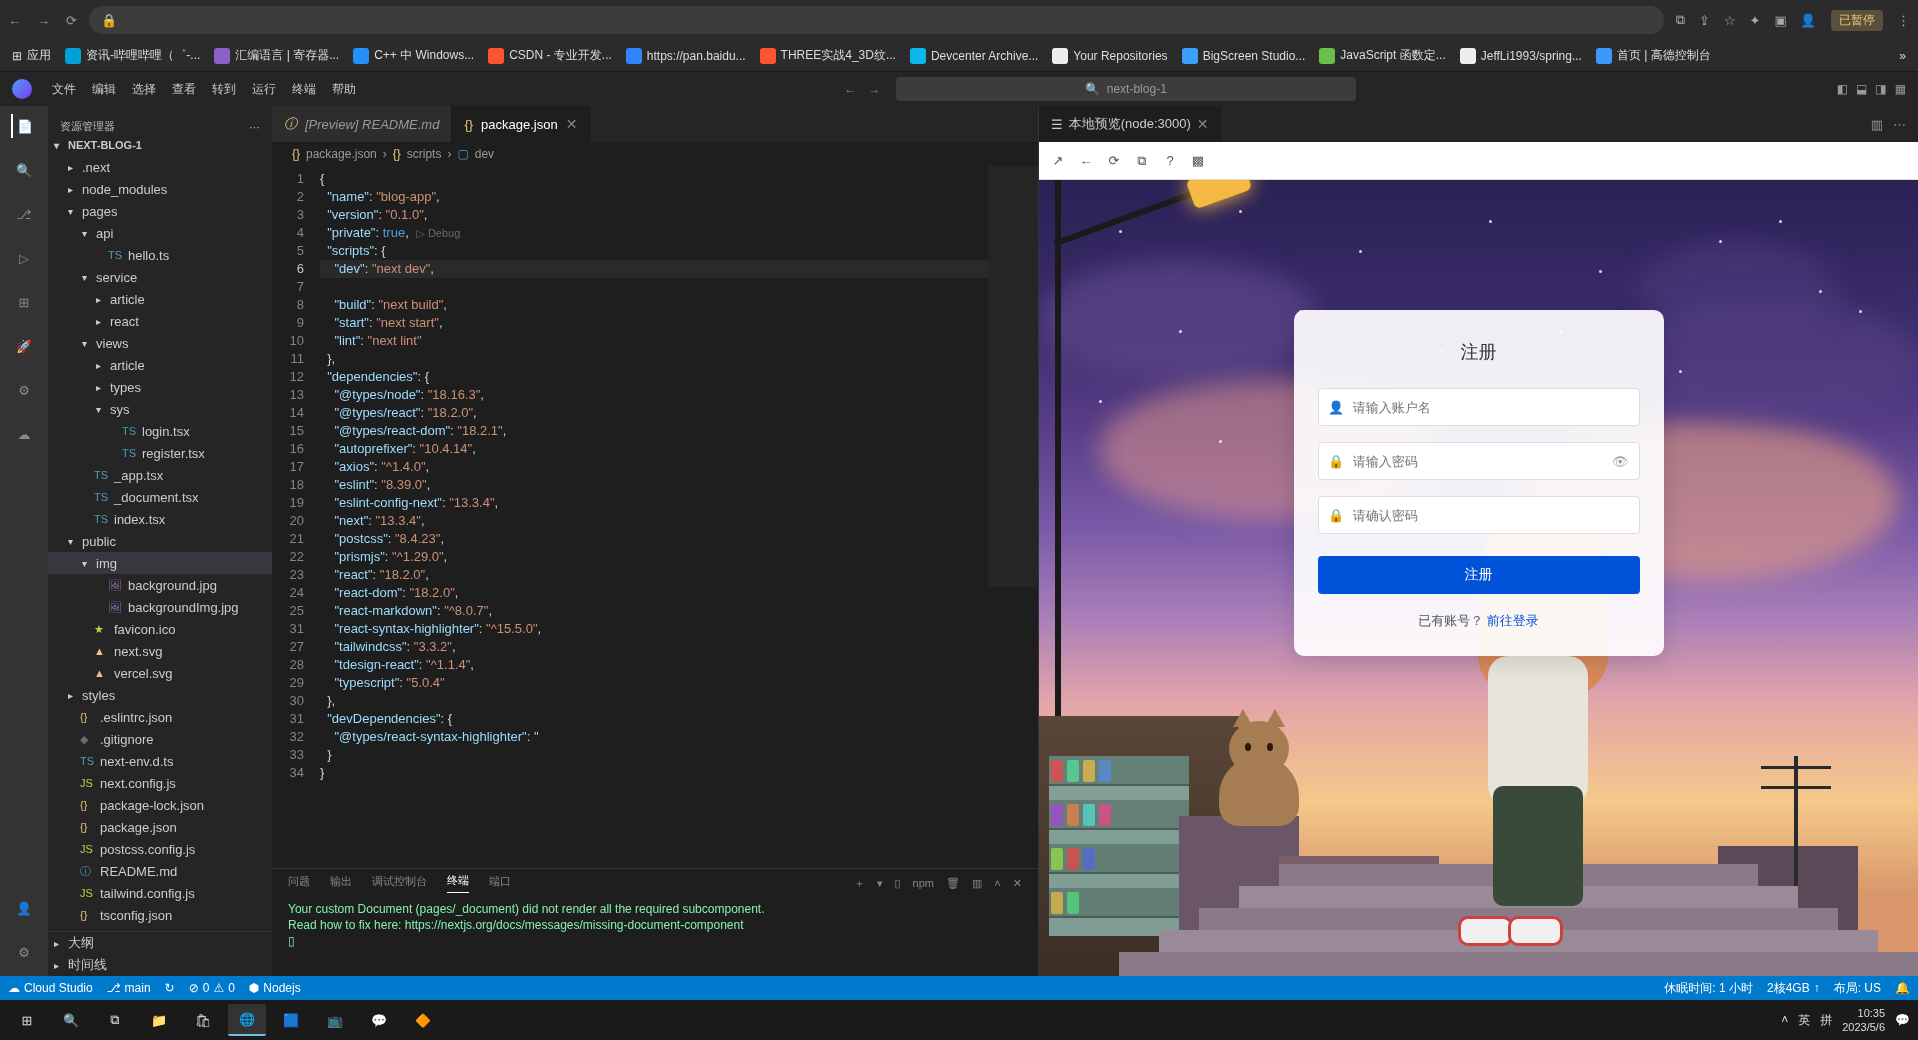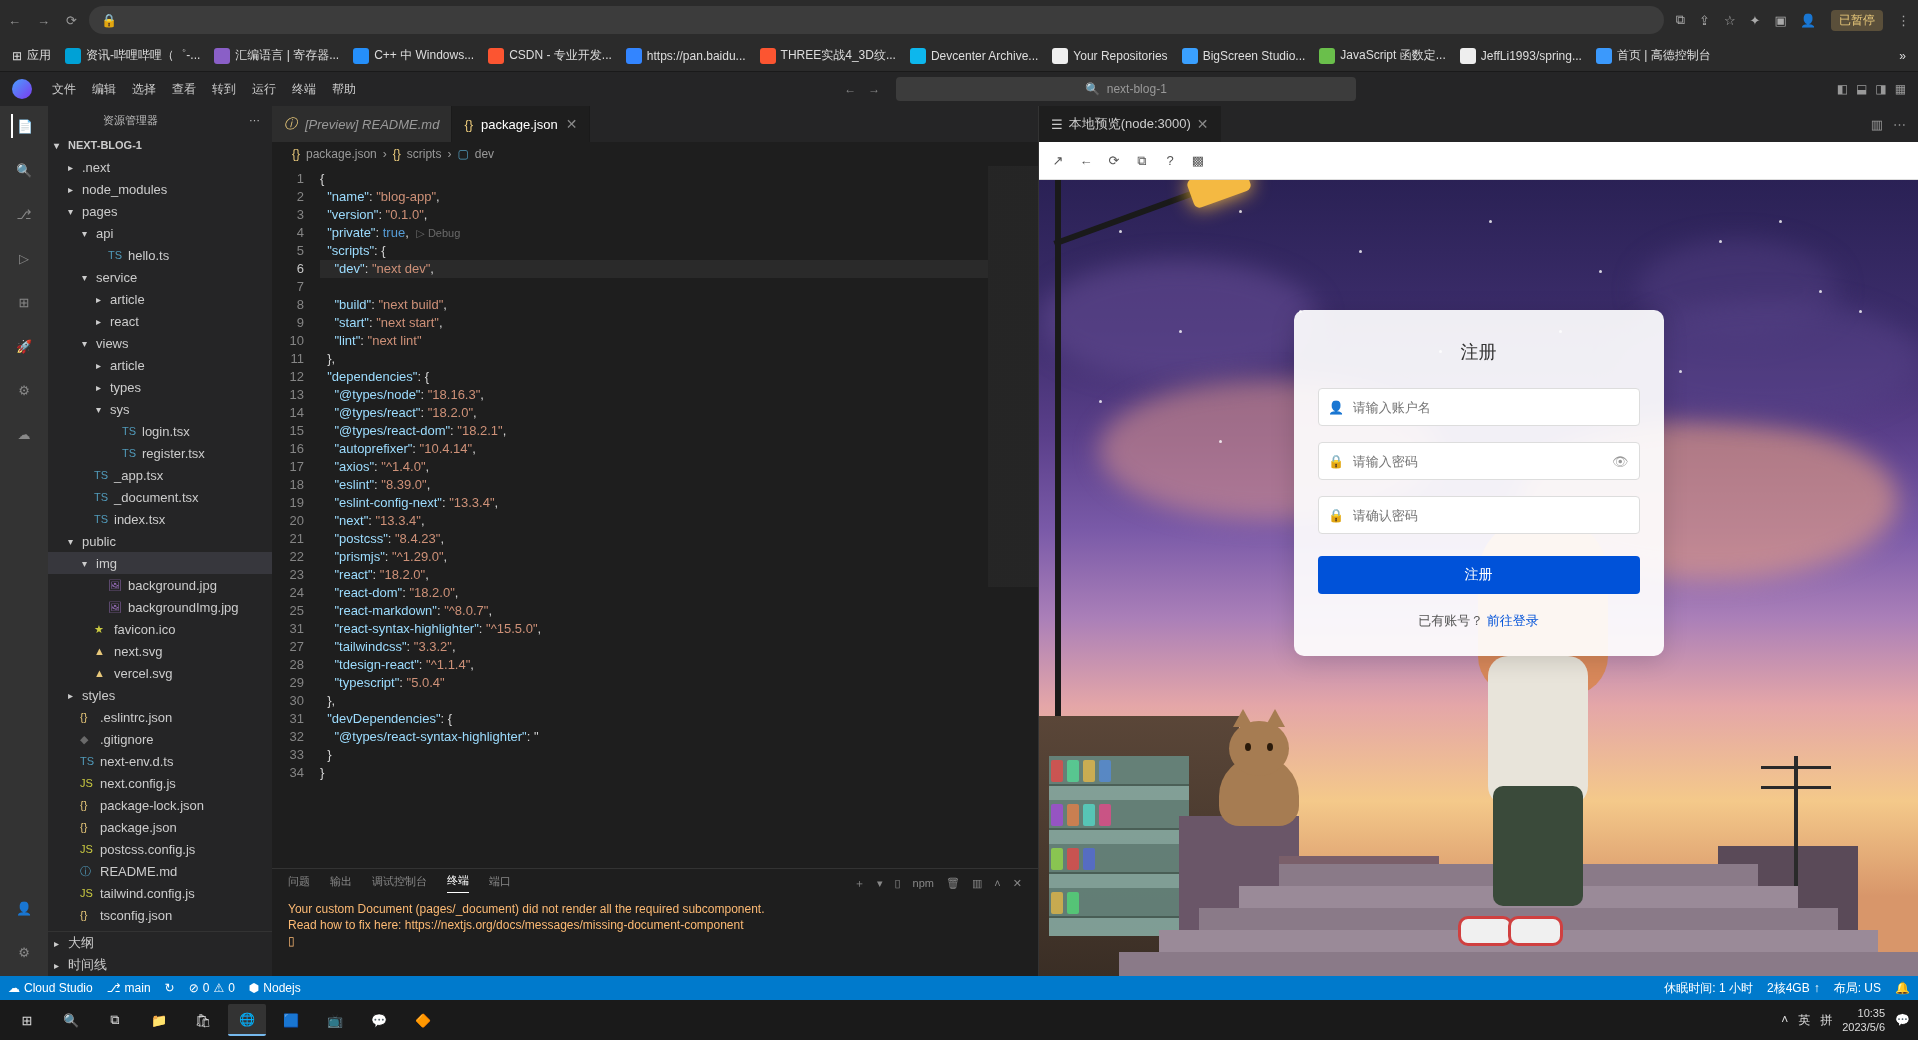--- a/index.html
+++ b/index.html
@@ -32,21 +32,21 @@
 .ide-body { display: flex; height: calc(100% - 40px - 32px - 34px - 24px - 40px); }
 
 
 .activity-bar { width: 48px; background: #333333; display: flex; flex-direction: column; align-items: center; padding-top: 8px; gap: 20px; color: #888; }
 .activity-icon { width: 24px; height: 24px; cursor: pointer; display: flex; align-items: center; justify-content: center; }
 .activity-icon.active { color: #fff; border-left: 2px solid #fff; margin-left: -2px; padding-left: 2px; }
 .activity-bottom { margin-top: auto; margin-bottom: 12px; display: flex; flex-direction: column; gap: 20px; }
 
 
 .sidebar { width: 224px; background: #252526; display: flex; flex-direction: column; }
-.sidebar-header { height: 28px; display: flex; align-items: center; justify-content: space-between; padding: 0 12px; font-size: 11px; color: #bbb; margin-left: 43px; }
+.sidebar-header { height: 28px; display: flex; align-items: flex-end; justify-content: space-between; padding: 0 12px; font-size: 11px; color: #bbb; }
 .sidebar-dots { cursor: pointer; }
 .tree { flex: 1; overflow: auto; font-size: 13px; }
 .tree-item { display: flex; align-items: center; height: 22px; padding-left: 12px; cursor: pointer; white-space: nowrap; }
 .tree-item.selected { background: #37373d; }
 .tree-folder-bold { font-weight: 700; font-size: 11px; }
 .tree-chevron { width: 10px; font-size: 10px; color: #ccc; margin-right: 4px; }
 .tree-icon { width: 16px; margin-right: 4px; font-size: 11px; }
 .tree-bottom { border-top: 1px solid #333; }
 
 
@@ -69,21 +69,21 @@
 .debug-hint { color: #6a6a6a; font-size: 11px; font-family: sans-serif; display: inline-flex; align-items: center; gap: 4px; margin-left: 4px; }
 .minimap { width: 50px; background: #1e1e1e; opacity: 0.6; }
 .minimap-inner { background: linear-gradient(#2a2a2a 0 60%, #1e1e1e 60%); height: 100%; }
 
 
 .terminal-panel { height: 108px; background: #1e1e1e; display: flex; flex-direction: column; border-top: 1px solid #333; }
 .term-tabs { height: 28px; display: flex; align-items: center; gap: 20px; padding: 0 16px; font-size: 11px; color: #888; }
 .term-tab { cursor: pointer; padding-bottom: 4px; }
 .term-tab.active { color: #fff; border-bottom: 1px solid #fff; }
 .term-right { margin-left: auto; display: flex; gap: 12px; align-items: center; }
-.term-body { flex: 1; padding: 4px 16px; font-family: Consolas, monospace; font-size: 12px; color: #fdba74; line-height: 16px; }
+.term-body { flex: 1; padding: 4px 16px; font-family: Consolas, monospace; font-size: 12px; color: #86efac; line-height: 16px; }
 
 
 .preview-panel { width: 880px; background: #1e1e1e; display: flex; flex-direction: column; border-left: 1px solid #333; }
 .preview-tab-row { height: 36px; background: #252526; display: flex; align-items: center; }
 .preview-tab { display: flex; align-items: center; gap: 6px; padding: 0 12px; height: 100%; background: #1e1e1e; font-size: 13px; }
 .preview-tab-actions { margin-left: auto; display: flex; gap: 10px; padding: 0 12px; color: #999; }
 .preview-url-row { height: 38px; background: #fff; display: flex; align-items: center; gap: 10px; padding: 0 10px; border-bottom: 1px solid #ddd; }
 .purl-icon { width: 18px; color: #555; cursor: pointer; text-align: center; }
 .preview-url-input { flex: 1; border: 1px solid #4a9fff; border-radius: 3px; height: 26px; padding: 0 8px; font-size: 13px; outline: none; }
 .preview-render { flex: 1; position: relative; overflow: hidden; }

